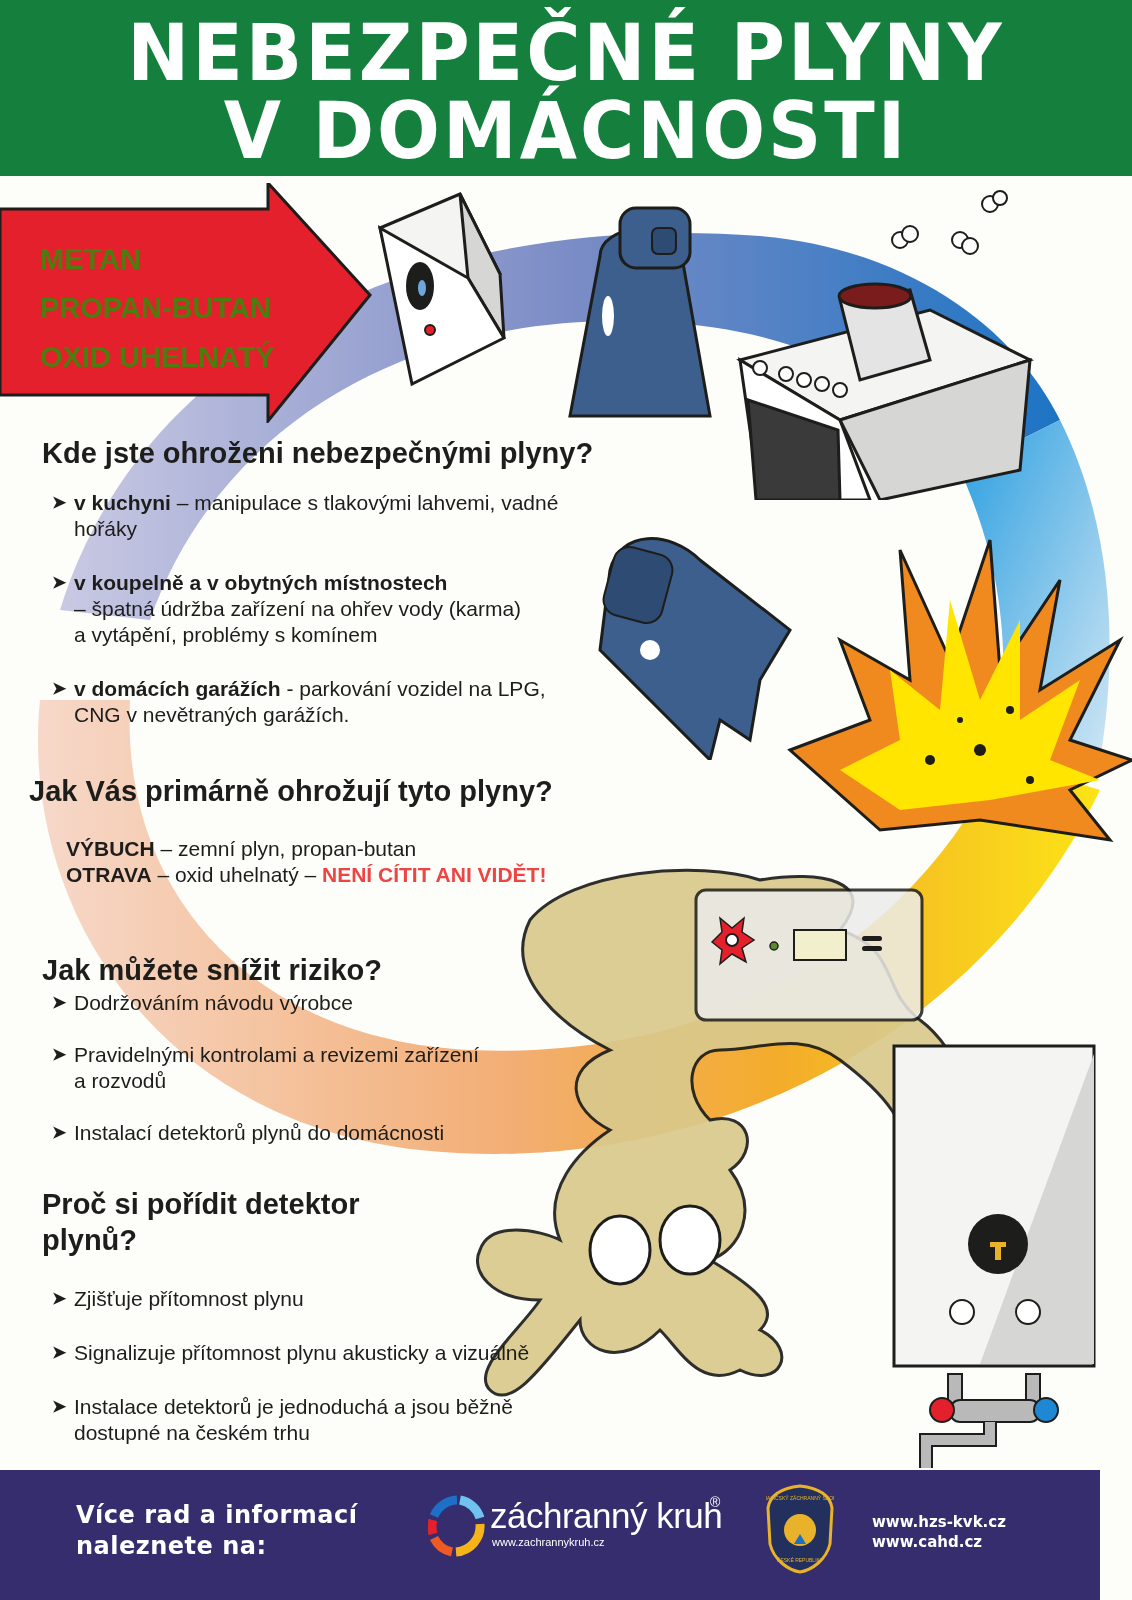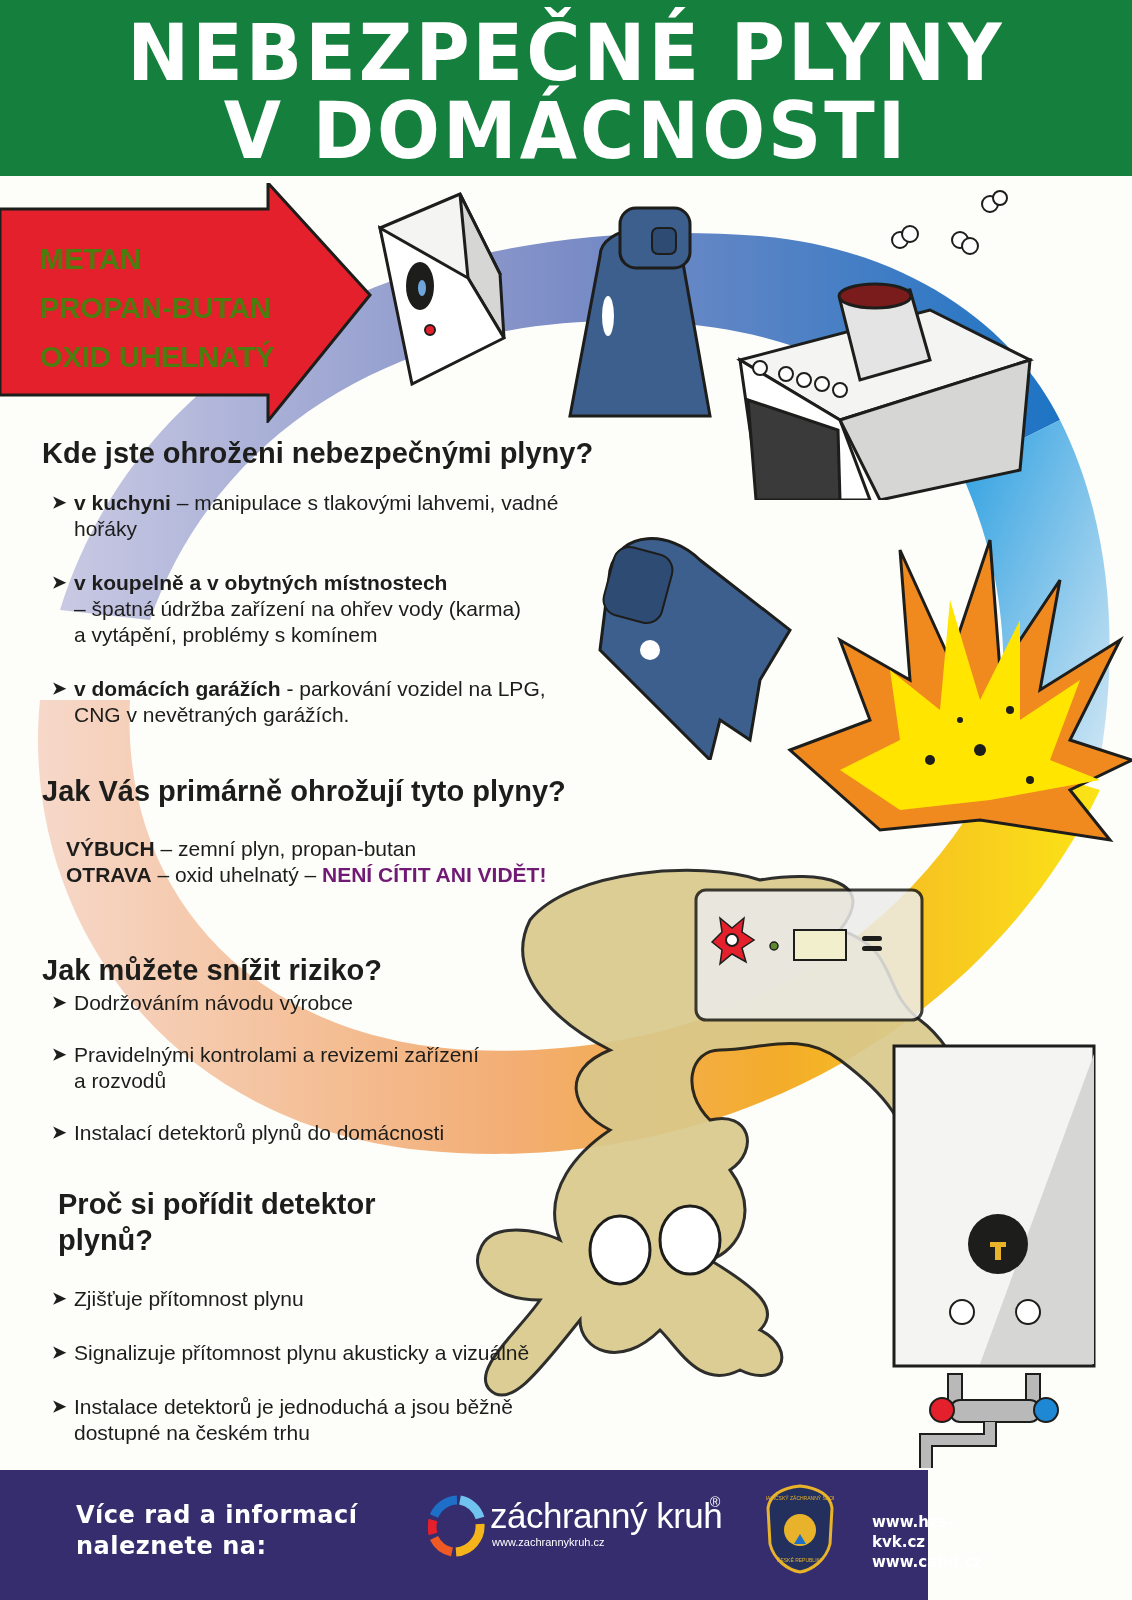--- a/index.html
+++ b/index.html
@@ -34,28 +34,28 @@
   }
   .h2 {
     position: absolute; font-size: 29px; font-weight: bold; color: #1d1d1b; line-height: 34px; white-space: nowrap;
   }
   .bullets { position: absolute; font-size: 21px; line-height: 26px; color: #1d1d1b; }
   .bullet { position: relative; padding-left: 32px; }
   .bullet .chev { position: absolute; left: 10px; top: 0; font-size: 17px; font-weight: bold; }
   .bullet b { font-weight: bold; }
   .danger-line { position: absolute; left: 66px; font-size: 21px; line-height: 26px; white-space: nowrap; }
   .danger-line b { font-weight: bold; }
-  .red { color: #701a75; font-weight: bold; }
+  .red { color: #ef4444; font-weight: bold; }
 
   
   .illus { position: absolute; }
 
   
   .footer {
-    position: absolute; left: 0; top: 1470px; width: 928px; height: 130px; background: #352d6e; color: #fff;
+    position: absolute; left: 0; top: 1470px; width: 1100px; height: 130px; background: #352d6e; color: #fff;
   }
   .footer-cta {
     position: absolute; left: 76px; top: 30px; font-family: "DejaVu Sans", sans-serif; font-weight: bold;
     font-size: 24px; line-height: 31px; letter-spacing: 0.5px;
   }
   .zk-logo { position: absolute; left: 428px; top: 24px; width: 310px; height: 70px; }
   .zk-name { position: absolute; left: 62px; top: 2px; font-size: 35px; color: #fff; letter-spacing: -0.5px; white-space: nowrap; }
   .zk-reg { position: absolute; left: 282px; top: 0px; font-size: 14px; }
   .zk-url { position: absolute; left: 64px; top: 42px; font-size: 11px; color: #fff; }
   .badge { position: absolute; left: 766px; top: 14px; width: 68px; height: 90px; }
@@ -216,21 +216,21 @@
     <span>– špatná údržba zařízení na ohřev vody (karma)</span><br>
     <span>a vytápění, problémy s komínem</span>
   </div>
   <div class="bullet" style="margin-top:28px;">
     <span class="chev">➤</span>
     <b>v domácích garážích</b><span> - parkování vozidel na LPG,</span><br>
     <span>CNG v nevětraných garážích.</span>
   </div>
 </div>
 
-<div class="h2" style="left:42px;top:774px;">Jak Vás primárně ohrožují tyto plyny?</div>
+<div class="h2" style="left:29px;top:774px;">Jak Vás primárně ohrožují tyto plyny?</div>
 <div class="danger-line" style="top:836px;">
   <b>VÝBUCH</b><span> – zemní plyn, propan-butan</span>
 </div>
 <div class="danger-line" style="top:862px;">
   <b>OTRAVA</b><span> – oxid uhelnatý – </span><span class="red">NENÍ CÍTIT ANI VIDĚT!</span>
 </div>
 
 <div class="h2" style="left:42px;top:953px;">Jak můžete snížit riziko?</div>
 <div class="bullets" style="left:42px;top:990px;width:520px;">
   <div class="bullet">
@@ -241,21 +241,21 @@
     <span class="chev">➤</span>
     <span>Pravidelnými kontrolami a revizemi zařízení</span><br>
     <span>a rozvodů</span>
   </div>
   <div class="bullet" style="margin-top:26px;">
     <span class="chev">➤</span>
     <span>Instalací detektorů plynů do domácnosti</span>
   </div>
 </div>
 
-<div class="h2" style="left:42px;top:1186px;line-height:36px;margin-left:16px;">
+<div class="h2" style="left:42px;top:1186px;line-height:36px;">
   <span>Proč si pořídit detektor</span><br>
   <span>plynů?</span>
 </div>
 <div class="bullets" style="left:42px;top:1286px;width:560px;">
   <div class="bullet">
     <span class="chev">➤</span>
     <span>Zjišťuje přítomnost plynu</span>
   </div>
   <div class="bullet" style="margin-top:28px;">
     <span class="chev">➤</span>

